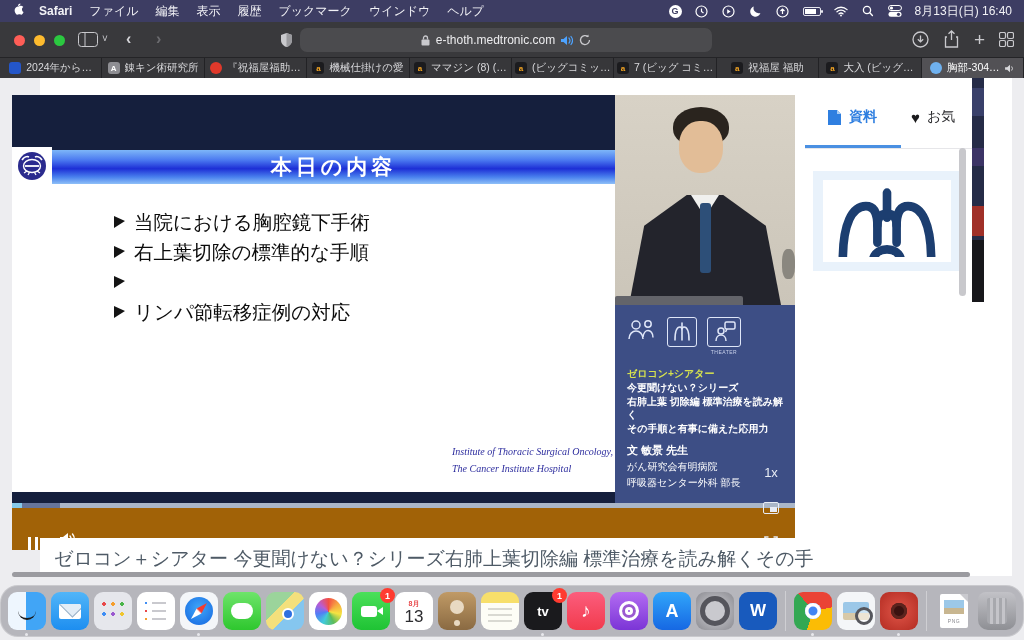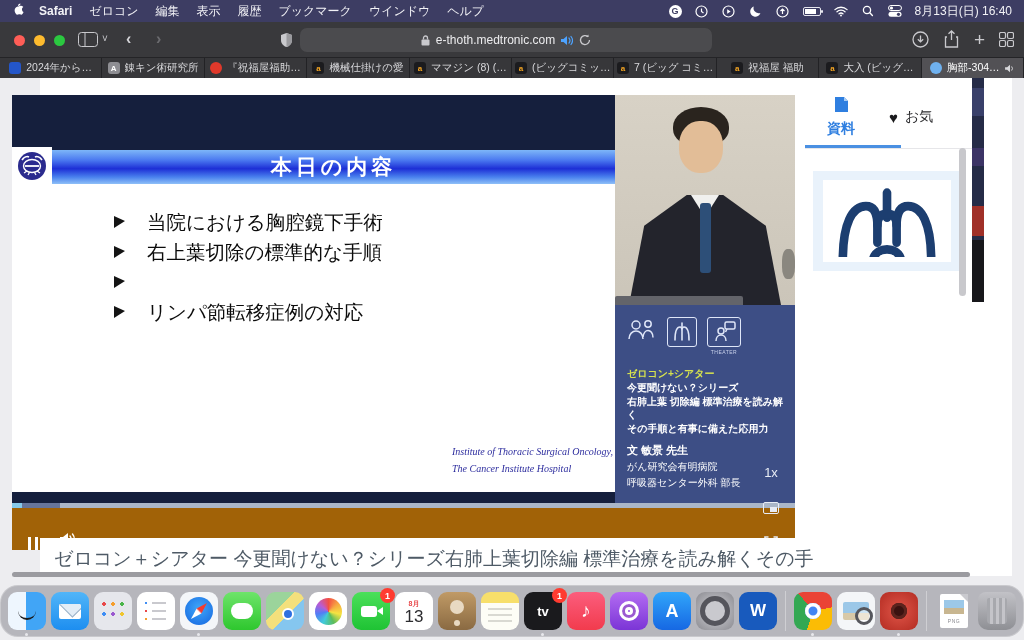--- a/index.html
+++ b/index.html
@@ -49,21 +49,21 @@
 
   
   .player { position:absolute; left:12px; top:17px; width:783px; height:440px; background:#151f3d; }
   .slide { position:absolute; left:0; top:0; width:603px; height:408px; background:#fff; overflow:hidden; }
   .slide-top { position:absolute; left:0; top:0; width:603px; height:55px; background:#151f3d; }
   .banner { position:absolute; left:40px; top:55px; width:563px; height:34px;
             background:linear-gradient(180deg,#7db6f8 0%,#4a78f0 30%,#1d2fd6 55%,#4a82ee 80%,#8fc0f8 100%);
             display:flex; align-items:center; justify-content:center; color:#fff; font-size:21px; font-weight:bold; letter-spacing:4px; }
   .logo-box { position:absolute; left:0; top:52px; width:40px; height:38px; background:#fff; display:flex; align-items:center; justify-content:center; }
   .bullets { position:absolute; left:102px; top:112px; }
-  .brow { display:flex; align-items:center; gap:22px; height:30px; font-size:19.5px; font-weight:500; color:#0b0b0b; white-space:nowrap; }
+  .brow { display:flex; align-items:center; gap:9px; height:30px; font-size:19.5px; font-weight:500; color:#0b0b0b; white-space:nowrap; }
   .barrow { width:0; height:0; border-left:11px solid #141414; border-top:5px solid transparent; border-bottom:7px solid transparent; flex:none; }
   .credit { position:absolute; left:440px; top:348px; font-family:"Liberation Serif", serif; font-style:italic;
             color:#2d2d9e; font-size:10px; line-height:17px; }
   .slide-bottom { position:absolute; left:0; top:397px; width:603px; height:11px; background:#151f3d; }
 
   .presenter { position:absolute; left:603px; top:0; width:180px; height:210px; background:linear-gradient(#d8d2c6,#cbc5b9); overflow:hidden; }
   .hair { position:absolute; left:58px; top:12px; width:56px; height:40px; background:#2a241e; border-radius:50% 50% 45% 45%; }
   .face { position:absolute; left:64px; top:26px; width:44px; height:52px; background:#e2bd97; border-radius:46%; }
   .suit { position:absolute; left:14px; top:100px; width:152px; height:110px; background:#23242c;
           clip-path:polygon(0 100%,10% 28%,38% 0,62% 0,90% 28%,100% 100%); }
@@ -93,21 +93,21 @@
   .c-gap { margin-left:22px; }
   .c-right { margin-left:auto; display:flex; align-items:center; gap:22px; margin-right:16px;flex-direction:column; }
   .speed { font-size:13px; }
   .pip { width:16px; height:12px; border:1.5px solid #e8ecf5; border-radius:2px; position:relative; }
   .pip:after { content:""; position:absolute; right:1px; bottom:1px; width:7px; height:5px; background:#e8ecf5; }
 
   
   .sidebar { position:absolute; left:805px; top:17px; width:167px; height:470px; background:#fff; }
   .sb-tabs { display:flex; align-items:center; height:44px; padding:0 0 0 22px; gap:8px; }
   .sb-tab { display:flex; align-items:center; gap:7px; font-size:14px; }
-  .sb-mat { color:#2f7fe0; font-weight:bold;flex-direction:column; }
+  .sb-mat { color:#2f7fe0; font-weight:bold; }
   .sb-fav { color:#2b2b2e; margin-left:26px; }
   .heart { color:#1a1a1c; font-size:15px; }
   .sb-underline { position:absolute; left:0; top:50px; width:96px; height:3px; background:#4a90e2; }
   .sb-divider { position:absolute; left:0; top:53px; width:167px; height:1px; background:#e6e6e9; }
   .sb-card { position:absolute; left:8px; top:76px; width:152px; height:100px; background:#e9f2fb; }
   .sb-thumb { position:absolute; left:10px; top:9px; width:128px; height:82px; background:#fff; display:flex; align-items:center; justify-content:center; }
 
   .vscroll { position:absolute; left:959px; top:70px; width:7px; height:148px; background:#c8c8cc; border-radius:4px; }
   .darkstrip { position:absolute; left:972px; top:0; width:12px; height:224px; background:#252b47; overflow:hidden; }
   .ds1 { position:absolute; left:0; top:10px; width:12px; height:28px; background:#39406a; }
@@ -198,21 +198,21 @@
 <body>
 
 <div class="menubar">
   <span class="mi" style="margin-right:14px;">
     <svg width="13" height="14" viewBox="0 0 13 14">
         <path fill="#fff" d="M8.4.4c.1.7-.2 1.4-.6 1.9-.5.5-1.2.9-1.8.8-.1-.7.3-1.4.7-1.9C7.2.7 7.9.4 8.4.4z"></path>
         <path fill="#fff" d="M6.5 3.6c.8-.9 2-.9 2.7-.8.9.1 1.7.6 2.1 1.3-1 .7-1.4 1.5-1.3 2.6.1 1.2.8 2 1.6 2.3-.4 1.1-1.3 2.6-2.4 2.7-.7.1-1-.4-1.9-.4s-1.3.4-2 .4c-1.1-.1-2.3-1.9-2.6-3.5-.3-1.7.4-3.6 1.9-4.3.7-.3 1.4-.2 1.9-.3z"></path>
       </svg>
   </span>
   <span class="mi b">Safari</span>
-  <span class="mi">ゼロコン</span>
+  <span class="mi">ファイル</span>
   <span class="mi">編集</span>
   <span class="mi">表示</span>
   <span class="mi">履歴</span>
   <span class="mi">ブックマーク</span>
   <span class="mi">ウインドウ</span>
   <span class="mi">ヘルプ</span>
   <span class="mb-right">
     <span class="sicon gbadge">G</span>
     <span class="sicon">
         <svg width="13" height="13" viewBox="0 0 13 13">

